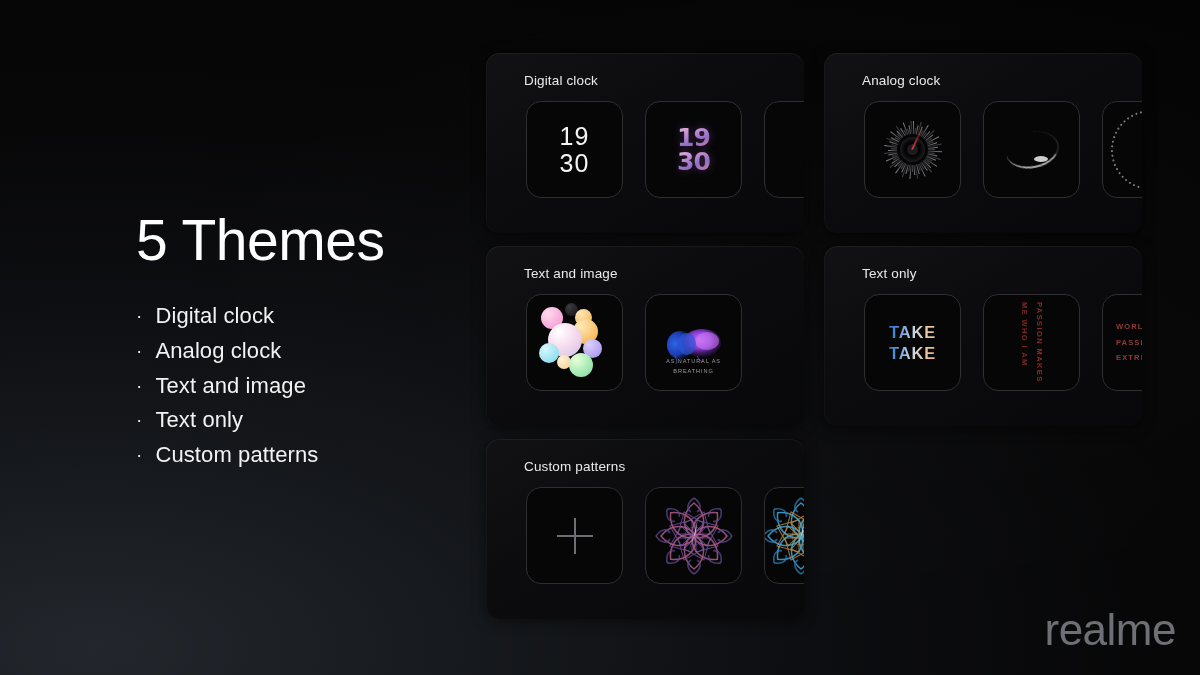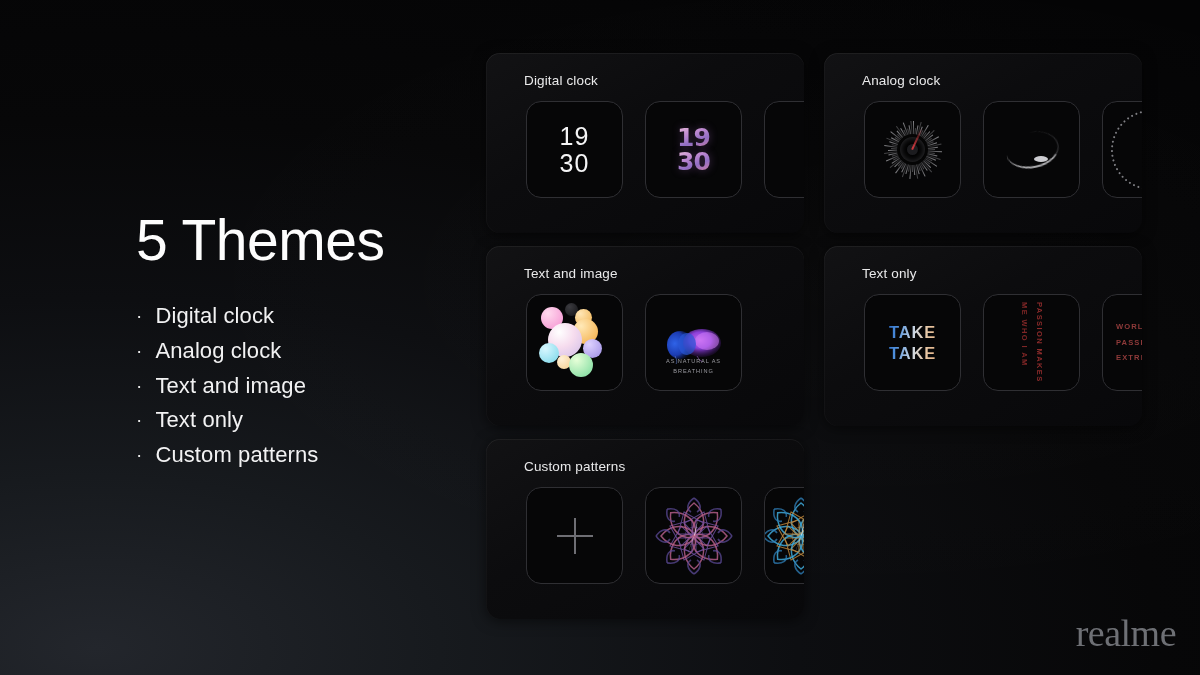--- a/index.html
+++ b/index.html
@@ -150,22 +150,22 @@
   .plus:before { left:0; top:17px; width:36px; height:2px; }
   .plus:after { top:0; left:17px; width:2px; height:36px; }
   .mandala { width:84px; height:84px; position:relative; }
 
   
   .footer {
     position:absolute; right:24px; bottom:20px;
     display:flex; align-items:baseline; gap:14px;
   }
   .brand {
-    font-size:38px; font-weight:400; letter-spacing:-0.5px;
-    color:#6e7075; font-family:Liberation Serif, serif;
+    font-size:44px; font-weight:400; letter-spacing:-0.5px;
+    color:#6e7075; font-family:Liberation Sans, sans-serif;
   }
   .community {
     font-size:30px; font-weight:400; letter-spacing:0px; color:#cfd1d4;
   }
 </style>
 </head>
 <body>
 
 <div id="stage">
   <div class="vig"></div>

